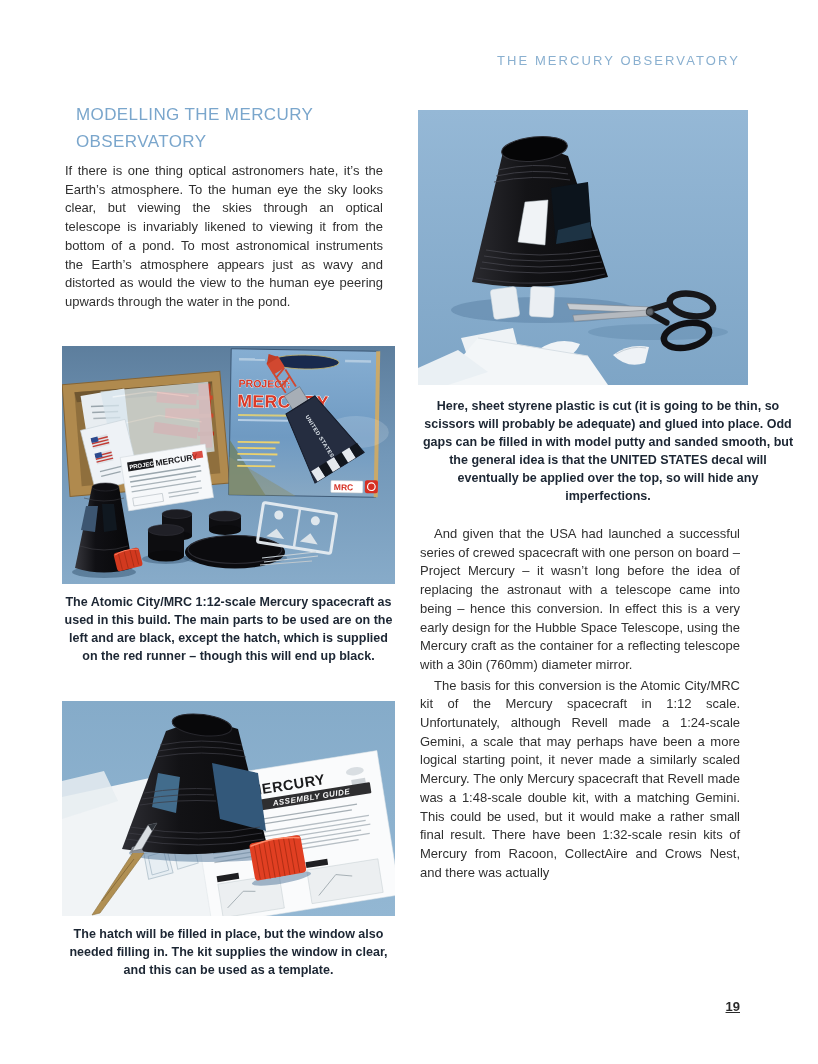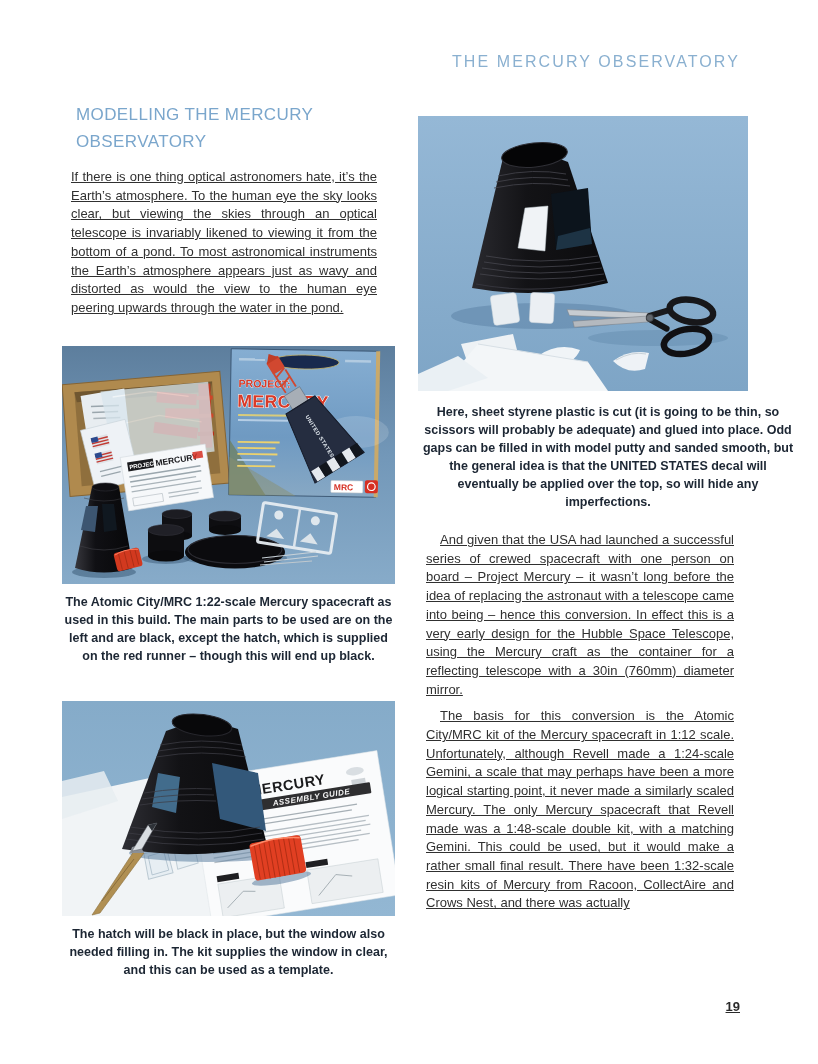--- a/index.html
+++ b/index.html
@@ -3,42 +3,42 @@
 <meta charset="utf-8">
 <style>
   html,body{margin:0;padding:0;background:#e8e8e8;}
   .page{
     position:relative; width:818px; height:1064px; background:#ffffff;
     font-family:"Liberation Sans", sans-serif; overflow:hidden;
     margin:0 auto;
   }
   .running-header{
     position:absolute; top:53px; right:78px;
-    font-size:16px; letter-spacing:2.1px; font-weight:400;
+    font-size:13px; letter-spacing:2.1px; font-weight:400;
     color:#8ab0d0; text-transform:uppercase;text-align:center;
   }
   .article-title{
     position:absolute; left:76px; top:101px; width:334px;
     margin:0; font-size:17px; line-height:27px; font-weight:400;
     color:#7aa6cc; letter-spacing:0.4px;
   }
   .body-block{ position:absolute; color:#303030; font-size:13px; line-height:18.7px; }
-  .body-block p{ margin:8px; text-align:justify;text-decoration:underline; }
+  .body-block p{ margin:2px; text-align:justify; }
   .body-block p.indent{ text-indent:14px; }
   .intro-block{ left:63px; top:160px; width:322px; }
   .right-text-block{ left:418px; top:523px; width:324px; }
   figure.fig{ position:absolute; margin:0; }
   figure.fig svg{ display:block; }
   figcaption{
     margin-top:9px; text-align:center; font-weight:bold;
     font-size:12.5px; line-height:18px; color:#1c2633;
   }
   .fig-kit{ left:62px; top:346px; width:333px; }
   .fig-assembly{ left:62px; top:701px; width:333px; }
-  .fig-styrene{ left:418px; top:116px; width:380px; }
+  .fig-styrene{ left:418px; top:110px; width:380px; }
   .fig-styrene figcaption{ margin-top:12px; }
   .page-number{
     position:absolute; top:999px; right:78px;
     font-size:13px; font-weight:bold; color:#2a2a2a;text-decoration:underline;
   }
   svg text{ font-family:"Liberation Sans", sans-serif; }
 </style>
 </head>
 <body>
 
@@ -217,21 +217,21 @@
           <circle cx="252" cy="172" r="4.5" fill="#dfe7ed"></circle>
         <polygon points="215,186 224,195 206,195" fill="#dce4ea"></polygon>
           <polygon points="249,185 258,195 240,195" fill="#dce4ea"></polygon>
       </g>
       <g>
         <line x1="200" y1="212" x2="254" y2="206" stroke="#c9d2d8" stroke-width="1.2"></line>
         <line x1="202" y1="216" x2="256" y2="210" stroke="#c9d2d8" stroke-width="1.2"></line>
         <line x1="198" y1="219" x2="250" y2="215" stroke="#bfc8ce" stroke-width="1.2"></line>
       </g>
     </svg>
-    <figcaption>The Atomic City/MRC 1:22-scale Mercury spacecraft as used in this build. The main parts to be used are on the left and are black, except the hatch, which is supplied on the red runner – though this will end up black.</figcaption>
+    <figcaption>The Atomic City/MRC 1:12-scale Mercury spacecraft as used in this build. The main parts to be used are on the left and are black, except the hatch, which is supplied on the red runner – though this will end up black.</figcaption>
   </figure>
 
   <figure class="fig fig-assembly">
     <svg width="333" height="215" viewBox="0 0 333 215">
       <defs>
         <linearGradient id="bg2" x1="0" y1="0" x2="0" y2="1">
           <stop offset="0" stop-color="#85abc9"></stop>
             <stop offset="1" stop-color="#93b7d3"></stop>
         </linearGradient>
         <linearGradient id="cone2" x1="0" y1="0" x2="1" y2="0">
@@ -303,21 +303,21 @@
       </g>
 
       <g>
         <polygon points="30,214 38,212 82,152 72,150" fill="#b08f52" stroke="#8a6e3c" stroke-width="0.6"></polygon>
         <line x1="40" y1="200" x2="72" y2="158" stroke="#8a6e3c" stroke-width="1"></line>
         <polygon points="68,152 82,152 78,144 70,146" fill="#8a8f96"></polygon>
         <polygon points="70,150 80,148 95,122 86,124" fill="#d9dde1" stroke="#5a5f66" stroke-width="0.5"></polygon>
         <polygon points="90,130 95,122 86,124" fill="#2e3238"></polygon>
       </g>
     </svg>
-    <figcaption>The hatch will be black in place, but the window also needed filling in. The kit supplies the window in clear, and this can be used as a template.</figcaption>
+    <figcaption>The hatch will be filled in place, but the window also needed filling in. The kit supplies the window in clear, and this can be used as a template.</figcaption>
   </figure>
 
   <figure class="fig fig-styrene">
     <svg width="330" height="275" viewBox="0 0 330 275">
       <defs>
         <linearGradient id="bg3" x1="0" y1="0" x2="0" y2="1">
           <stop offset="0" stop-color="#95b8d6"></stop>
             <stop offset="1" stop-color="#7ea5c6"></stop>
         </linearGradient>
         <linearGradient id="cone3" x1="0" y1="0" x2="1" y2="0">

